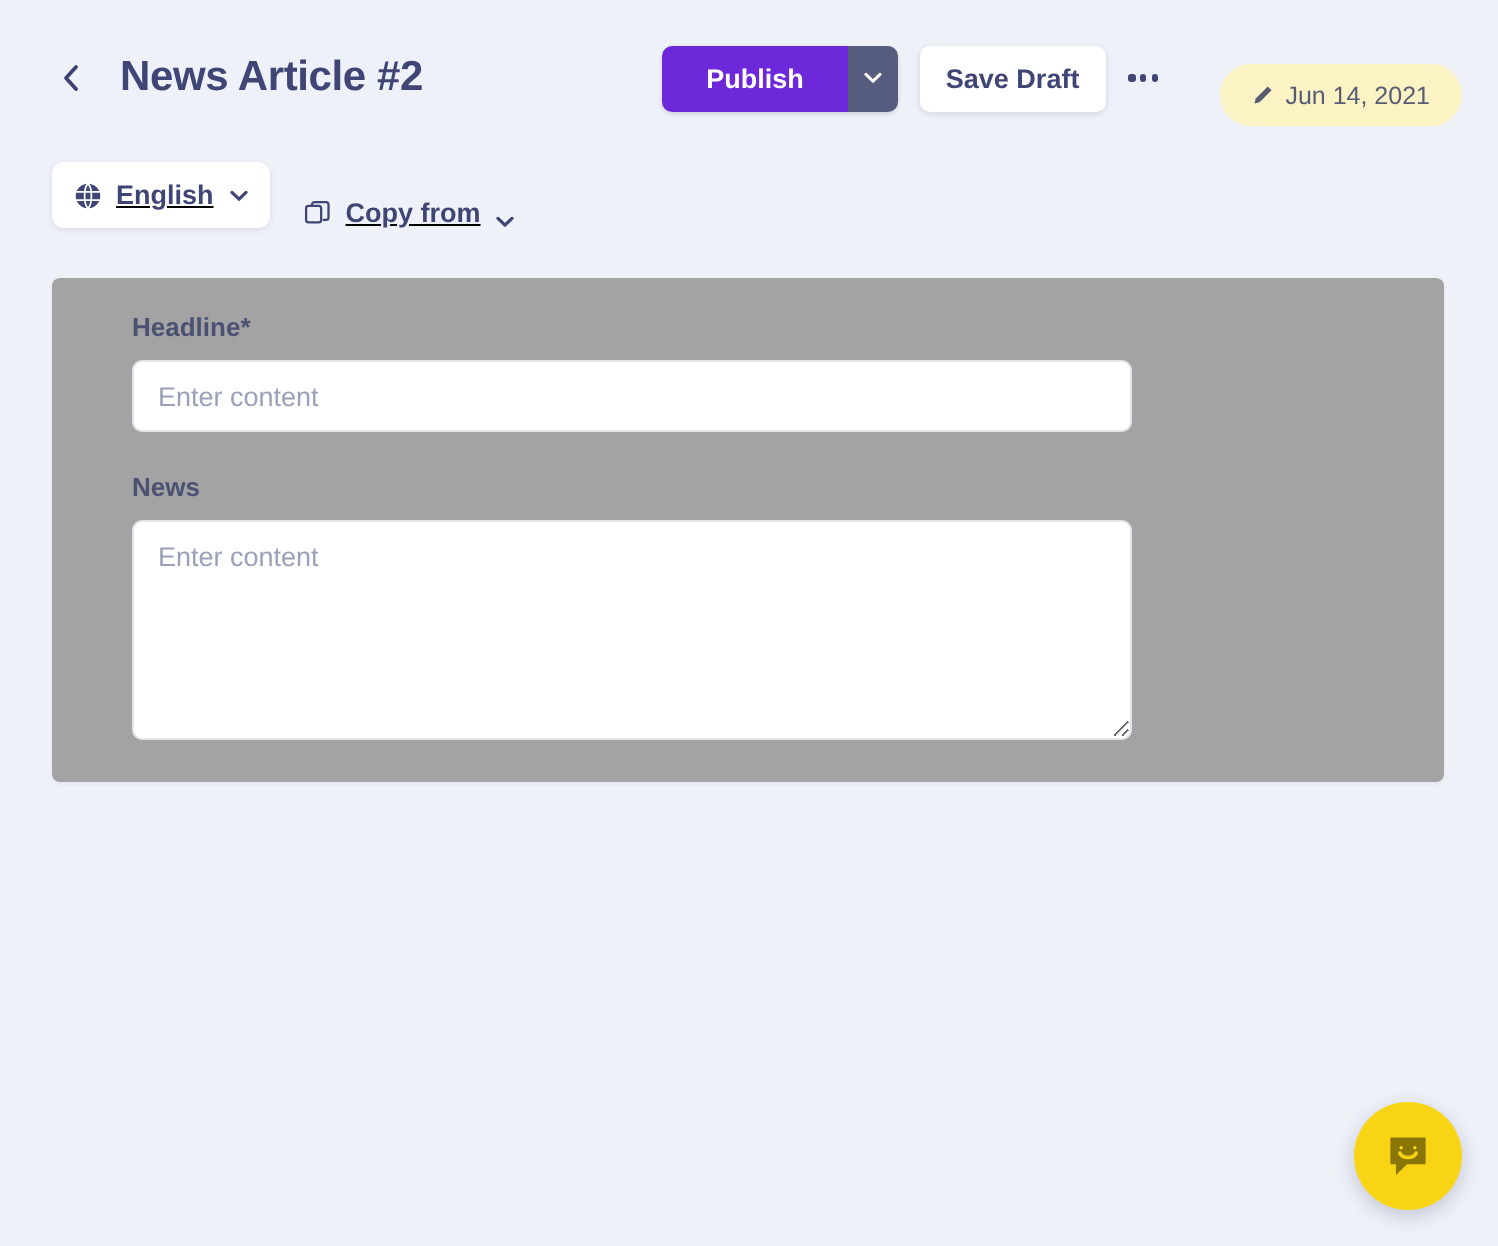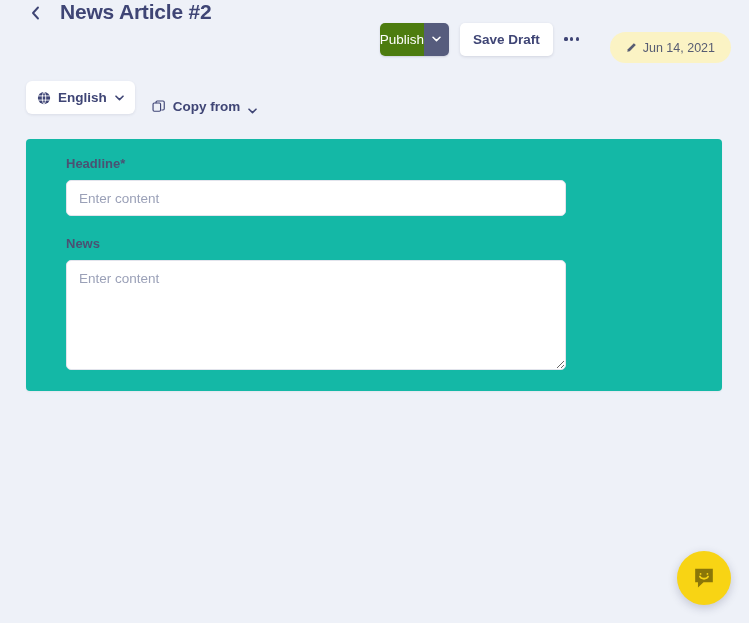--- a/index.html
+++ b/index.html
@@ -16,20 +16,21 @@
     position: relative;
     overflow: hidden;
   }
 
   
   .topbar {
     position: absolute;
     top: 0; left: 0; right: 0;
     height: 78px;
     display: flex;
+    align-items: center;
     padding: 0 18px 0 22px;
   }
 
   .back-btn {
     width: 26px;
     height: 26px;
     display: flex;
     align-items: center;
     justify-content: center;
     color: #3d4473;
@@ -57,25 +58,25 @@
   
   .publish-group {
     display: flex;
     align-items: stretch;
     border-radius: 5px;
     overflow: hidden;
     box-shadow: 0 1px 2px rgba(40,45,80,0.16);
     height: 33px;
   }
   .publish-main {
-    background: #4d7c0f;
+    background: #6d28d9;
     color: #ffffff;
     font-size: 13.5px;
-    font-weight: normal;
-    padding: 0 0;
+    font-weight: bold;
+    padding: 0 22px;
     display: flex;
     align-items: center;
     cursor: pointer;
     border: none;
     font-family: inherit;
   }
   .publish-caret {
     background: #565c7d;
     width: 25px;
     display: flex;
@@ -153,20 +154,21 @@
   .date-badge svg { display: block; flex: 0 0 auto; }
 
   
   .subbar {
     position: absolute;
     top: 81px;
     left: 26px;
     display: flex;
     align-items: center;
     gap: 10px;
+    text-decoration: underline;
   }
 
   .lang-btn {
     background: #ffffff;
     border: none;
     border-radius: 6px;
     height: 33px;
     padding: 0 11px;
     display: flex;
     align-items: center;
@@ -197,21 +199,21 @@
   .btn-icon { display: flex; align-items: center; }
   .btn-icon svg { display: block; }
   .caret-icon { display: flex; align-items: center; margin-left: 1px; }
 
   
   .card {
     position: absolute;
     top: 139px;
     left: 26px;
     width: 696px;
-    background: #14b8a6;
+    background: #a3a3a3;
     border-radius: 4px;
     padding: 17px 0 21px 0;
     box-shadow: 0 1px 2px rgba(40,45,80,0.05);
   }
 
   .field { padding: 0 40px; }
   .field + .field { margin-top: 20px; }
 
   .field-label {
     font-size: 13px;

